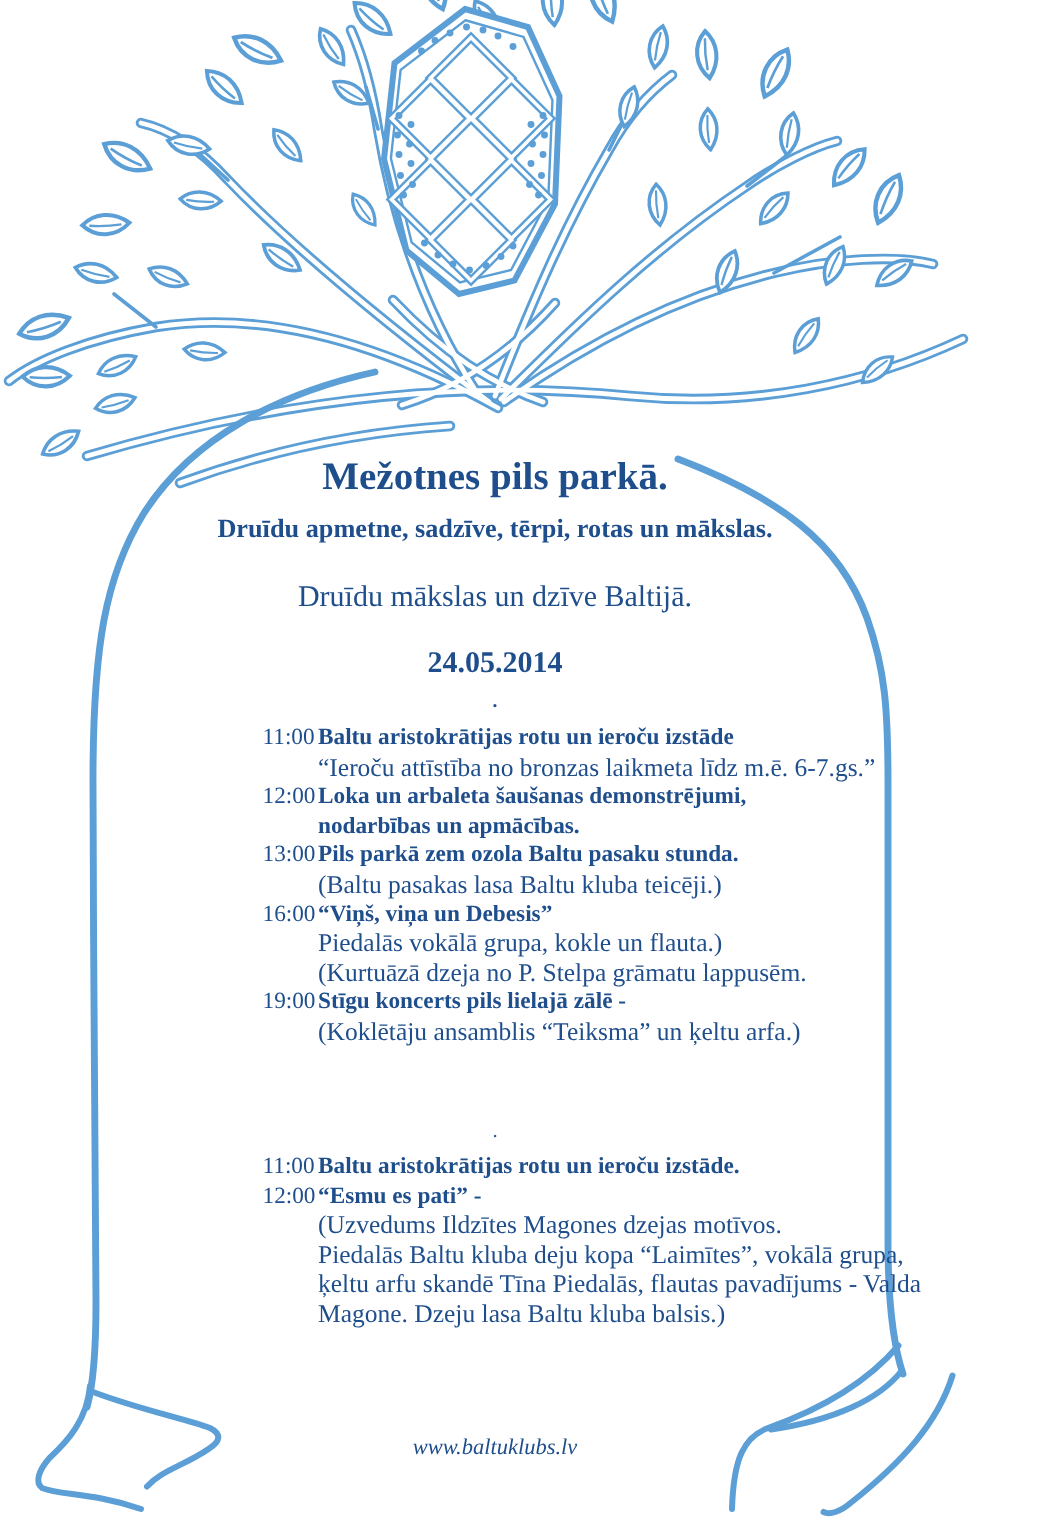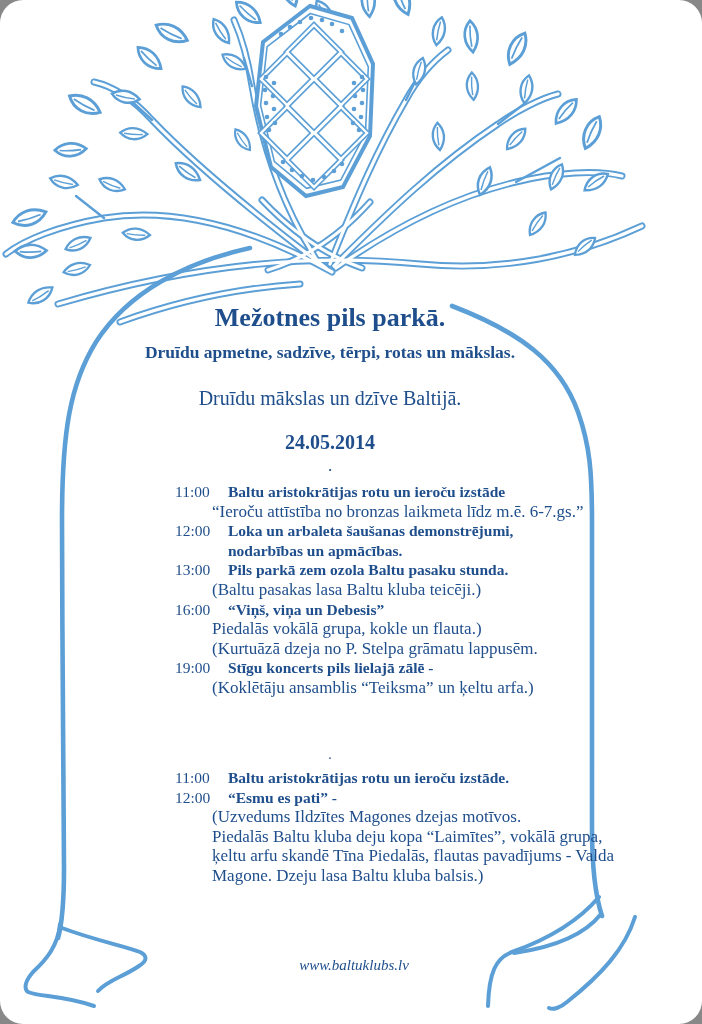--- a/index.html
+++ b/index.html
@@ -1,21 +1,20 @@
 <!DOCTYPE html>
 <html><head>
 <meta charset="utf-8">
 <style>
   html,body{margin:0;padding:0;background:#888;}
   #poster{
     position:relative;width:702px;height:1024px;margin:0 auto;
     background:#ffffff;overflow:hidden;
     font-family:"Liberation Serif","DejaVu Serif",serif;
     color:#1f4e8c;
-    border-radius:23px;
   }
   #treeSvg{position:absolute;left:0;top:0;width:702px;height:1024px;}
   
   .bb{stroke:#5b9fd6;stroke-width:7;fill:none;stroke-linecap:round;}
   .bw{stroke:#ffffff;stroke-width:3.2;fill:none;stroke-linecap:round;}
   .solid{stroke:#5b9fd6;fill:none;stroke-linecap:round;}
   .kb{stroke:#5b9fd6;stroke-width:5.6;fill:none;}
   .kw{stroke:#ffffff;stroke-width:2.4;fill:none;}
   .dot{fill:#5b9fd6;}
   
@@ -28,24 +27,24 @@
   .date1{top:431px;}
   .date2{top:722px;}
   .sep{font-size:13px;font-weight:700;}
   .sep1{top:459px;}
   .sep2{top:750px;font-size:10px;}
   .sched{position:absolute;left:175px;width:430px;font-size:15.5px;line-height:19.6px;}
   .s1{top:482px;}
   .s2{top:768px;}
   .row{white-space:nowrap;}
   .time{display:inline-block;width:37px;font-weight:400;}
-  .etitle{font-weight:700;margin-left:16px;}
+  .etitle{font-weight:700;}
   .sub,.cont{padding-left:37px;}
   .sub{font-size:17px;font-weight:400;}
-  .site{top:957px;font-size:15px;font-style:italic;font-weight:400;margin-left:24px;}
+  .site{top:957px;font-size:15px;font-style:italic;font-weight:400;}
 </style>
 </head>
 <body>
 
 <div id="poster">
 
   <svg id="treeSvg" viewBox="0 0 702 1024">
     <defs>
       <g id="leaf">
         <path d="M0,0 C3,-8 11,-12 19,-9 C16,-2 9,2 0,0 Z" fill="#ffffff" stroke="#5b9fd6" stroke-width="1.8"></path>

